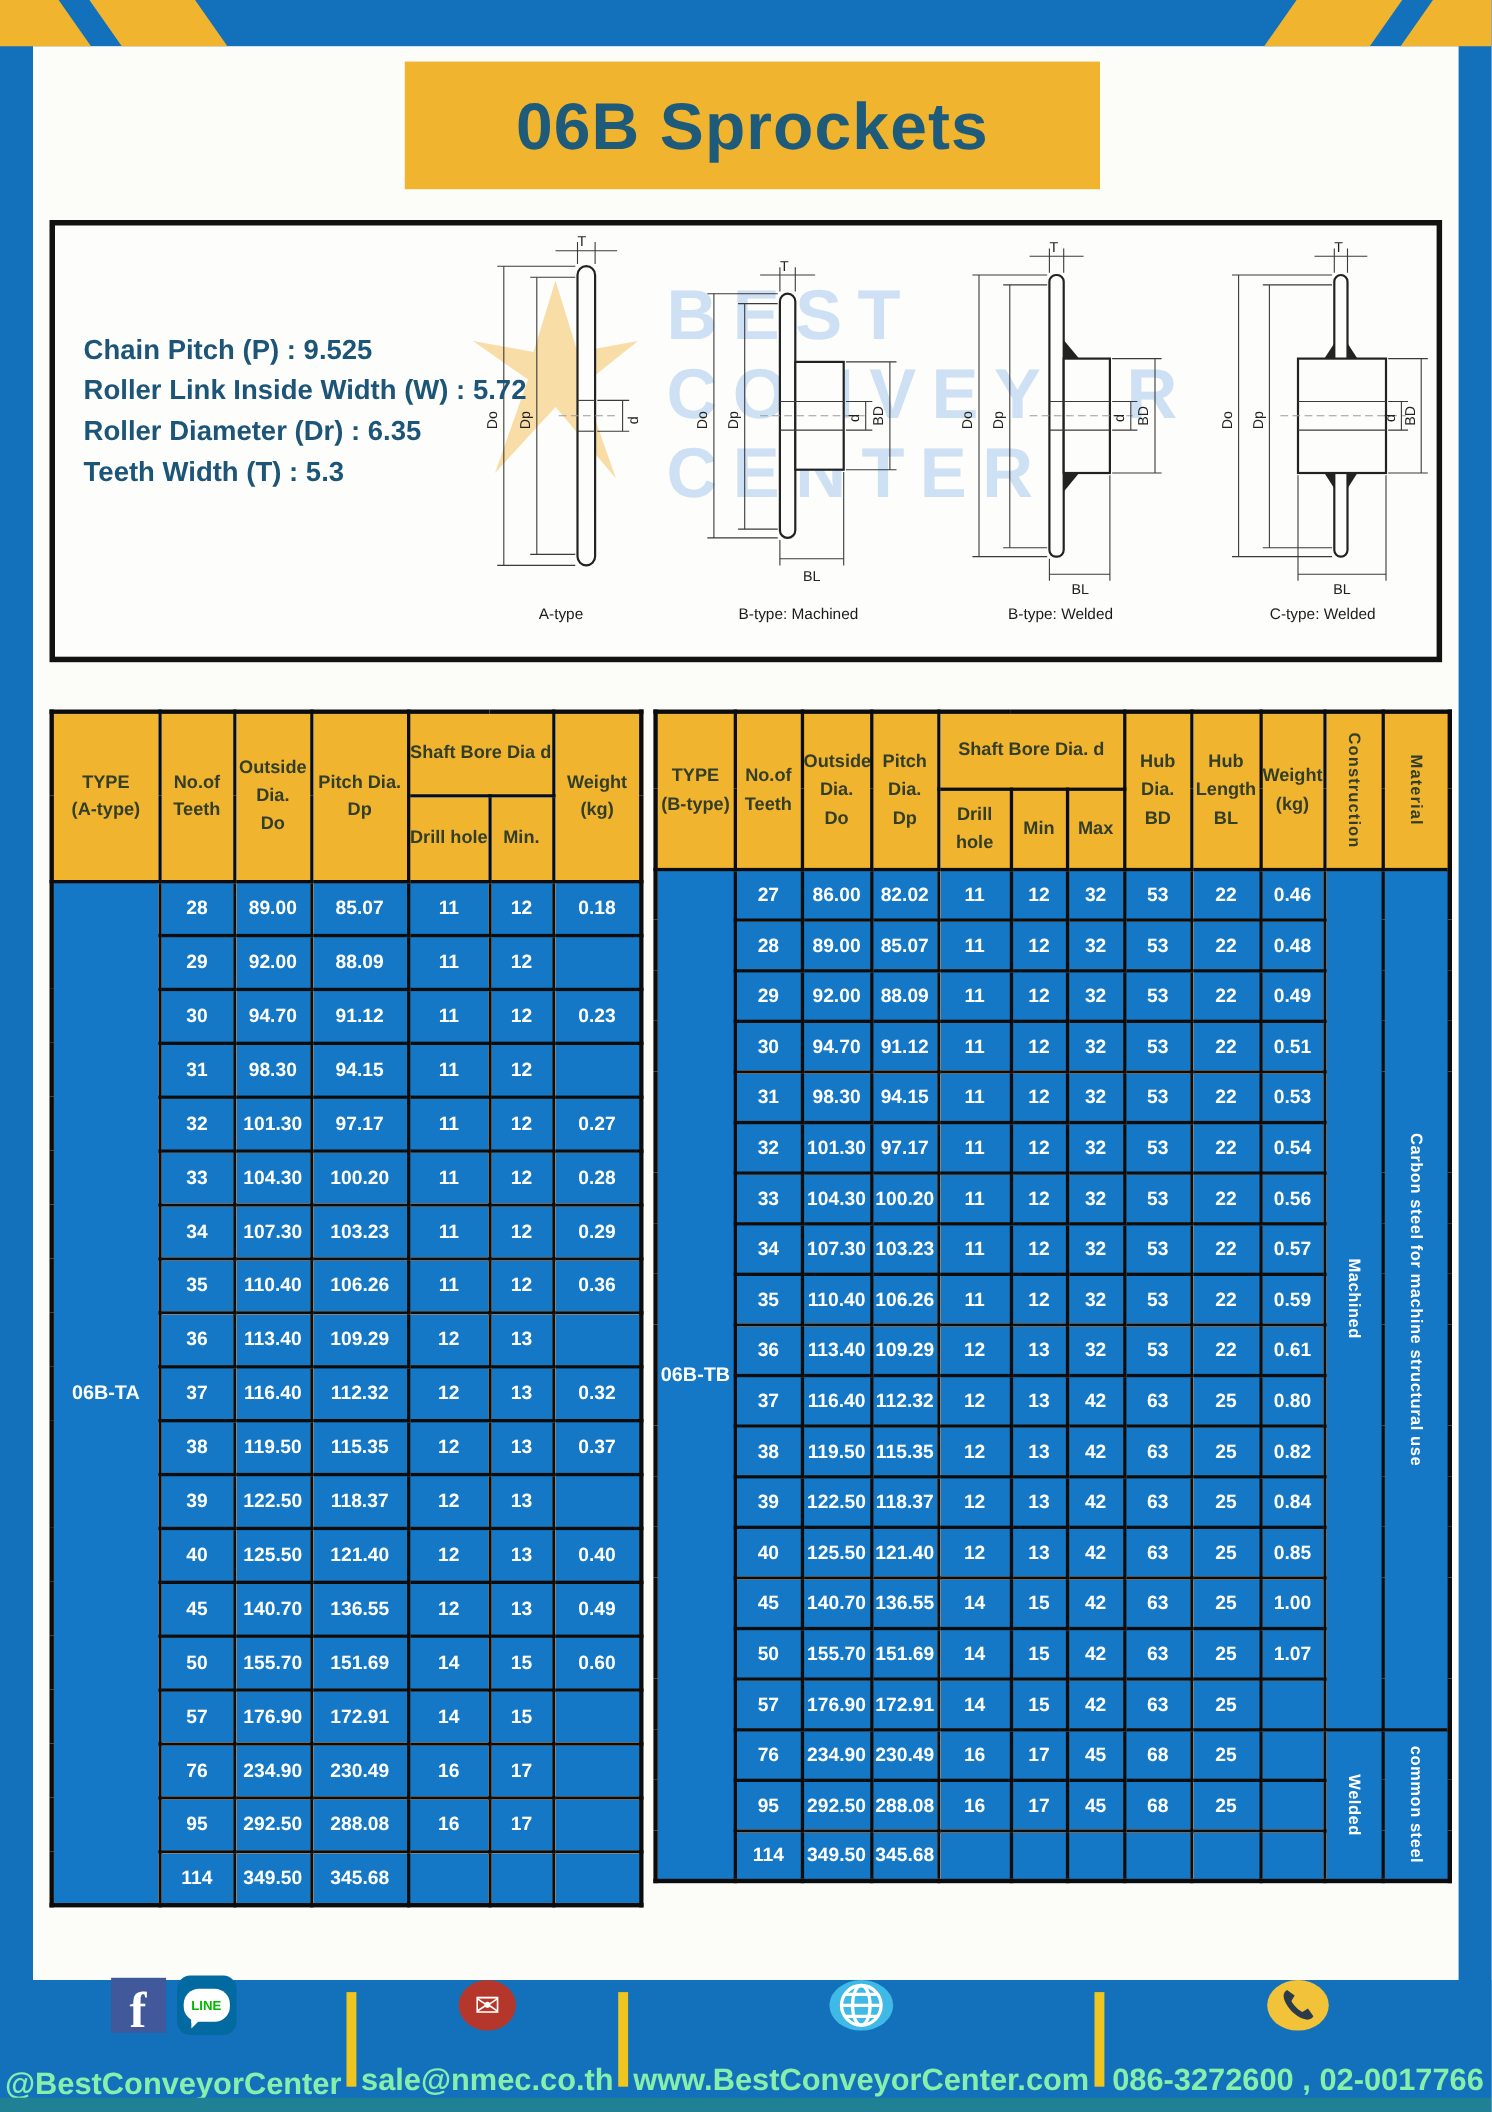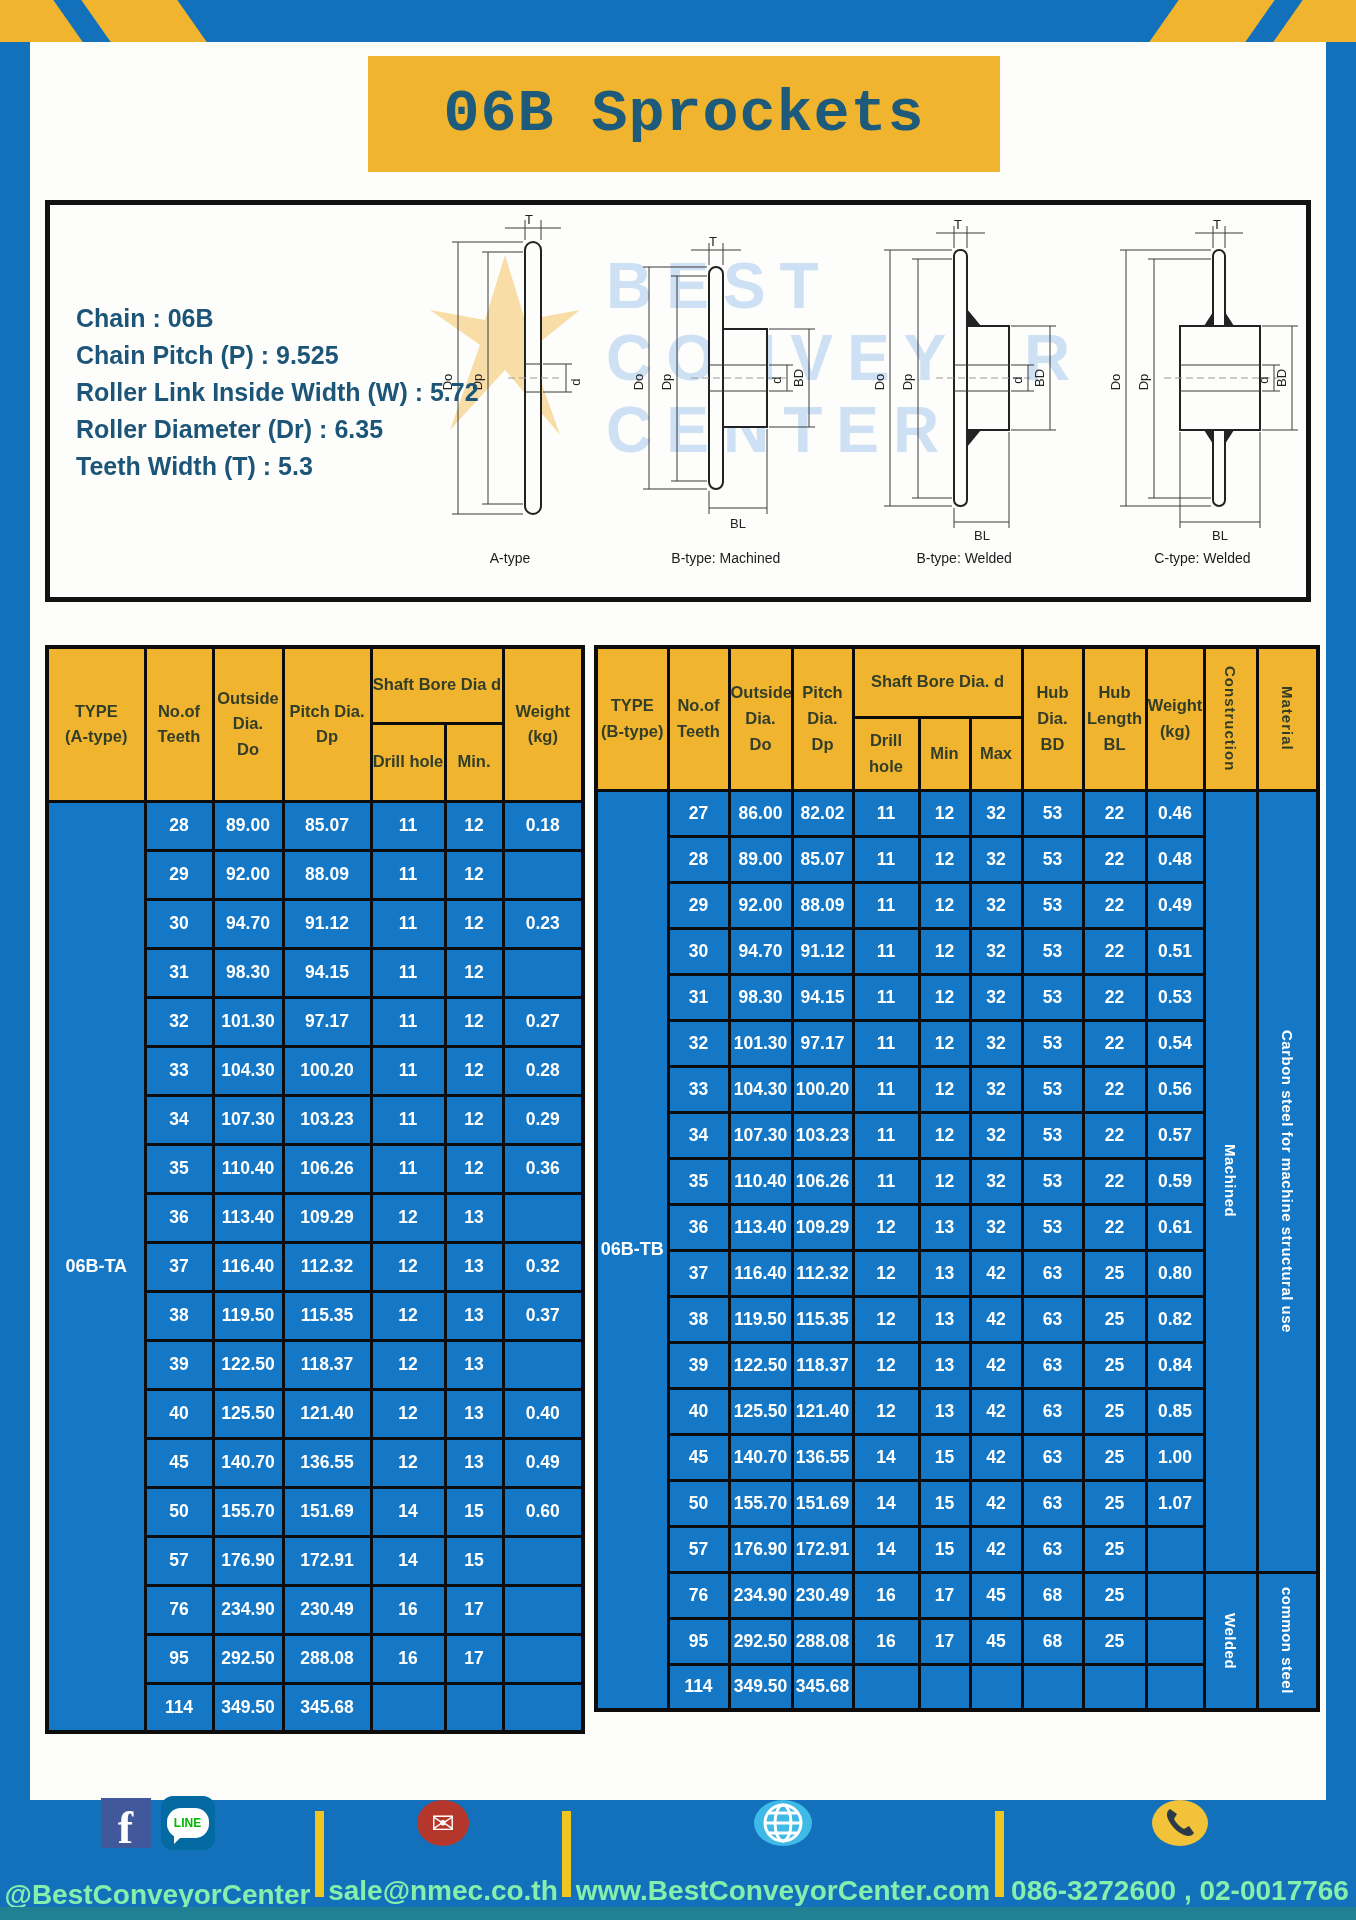--- a/index.html
+++ b/index.html
@@ -13,21 +13,21 @@
   .stripe{position:absolute;top:-12px;height:66px;width:96px;background:#F1B42E;}
   .stripe.l{transform:skewX(35deg);}
   .stripe.r{transform:skewX(-35deg);}
   .footer-strip{position:absolute;left:0;bottom:0;width:100%;height:13px;background:#1F8193;}
 
   
   .title-banner{
     position:absolute;left:368px;top:56px;width:632px;height:116px;background:#F1B42E;
     display:flex;align-items:center;justify-content:center;z-index:3;
   }
-  .title-banner h1{margin:4px;font-size:60px;color:#1E5B7B;font-weight:bold;letter-spacing:1px;font-family:Liberation Mono, monospace;}
+  .title-banner h1{margin:4px;font-size:60px;color:#1E5B7B;font-weight:bold;letter-spacing:1px;}
 
   
   .drawings-box{
     position:absolute;left:45px;top:200px;width:1266px;height:402px;background:#fdfdfb;
     border:5px solid #121212;box-sizing:border-box;z-index:1;
   }
   .watermark{
     position:absolute;left:430px;top:250px;z-index:2;display:flex;align-items:flex-start;gap:26px;
     pointer-events:none;
   }
@@ -108,21 +108,20 @@
     <polygon points="75,5 95,70 150,60 100,100 130,185 75,120 20,180 50,95 0,60 55,70" fill="#F5B53E" opacity="0.45"></polygon>
   </svg>
   <div class="wm-text">
       <div>BEST</div>
       <div>CONVEYOR</div>
       <div>CENTER</div>
     </div>
 </div>
 
 <div class="chain-specs">
-    <div>Chain  :  06B</div>
     <div>Chain Pitch (P)  :  9.525</div>
     <div>Roller Link Inside Width (W)  :  5.72</div>
     <div>Roller Diameter (Dr)  :  6.35</div>
     <div>Teeth Width (T)  :  5.3</div>
   </div>
 
 <div class="drawings-row">
 
   <div class="drawing">
     <svg width="160" height="336" viewBox="0 0 160 336">

